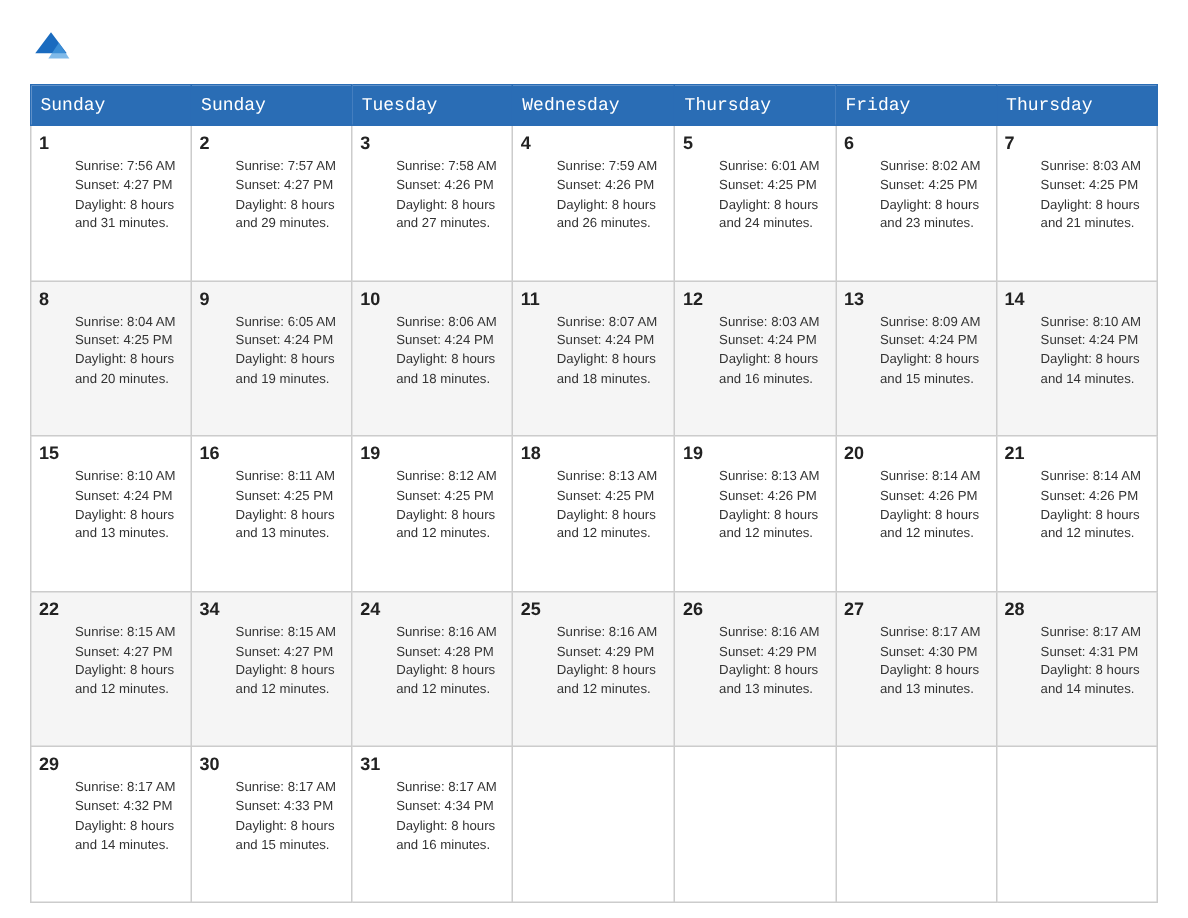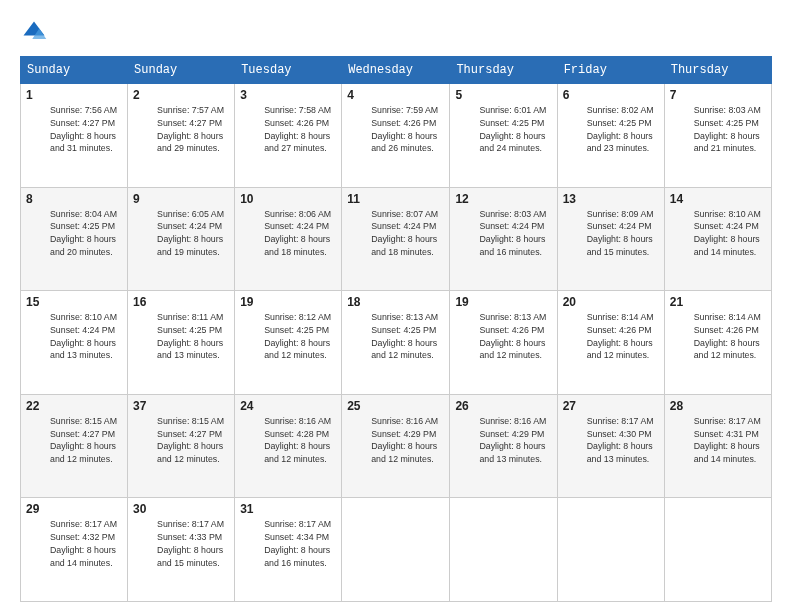--- a/index.html
+++ b/index.html
@@ -312,21 +312,21 @@
         <tr>
           <td>
         <span class="day-num">22</span>
         <div class="day-info">
           <span>Sunrise: 8:15 AM</span><br>
           <span>Sunset: 4:27 PM</span><br>
           <span>Daylight: 8 hours and 12 minutes.</span>
         </div>
       </td>
           <td>
-        <span class="day-num">37</span>
+        <span class="day-num">34</span>
         <div class="day-info">
           <span>Sunrise: 8:15 AM</span><br>
           <span>Sunset: 4:27 PM</span><br>
           <span>Daylight: 8 hours and 12 minutes.</span>
         </div>
       </td>
           <td>
         <span class="day-num">24</span>
         <div class="day-info">
           <span>Sunrise: 8:16 AM</span><br>

